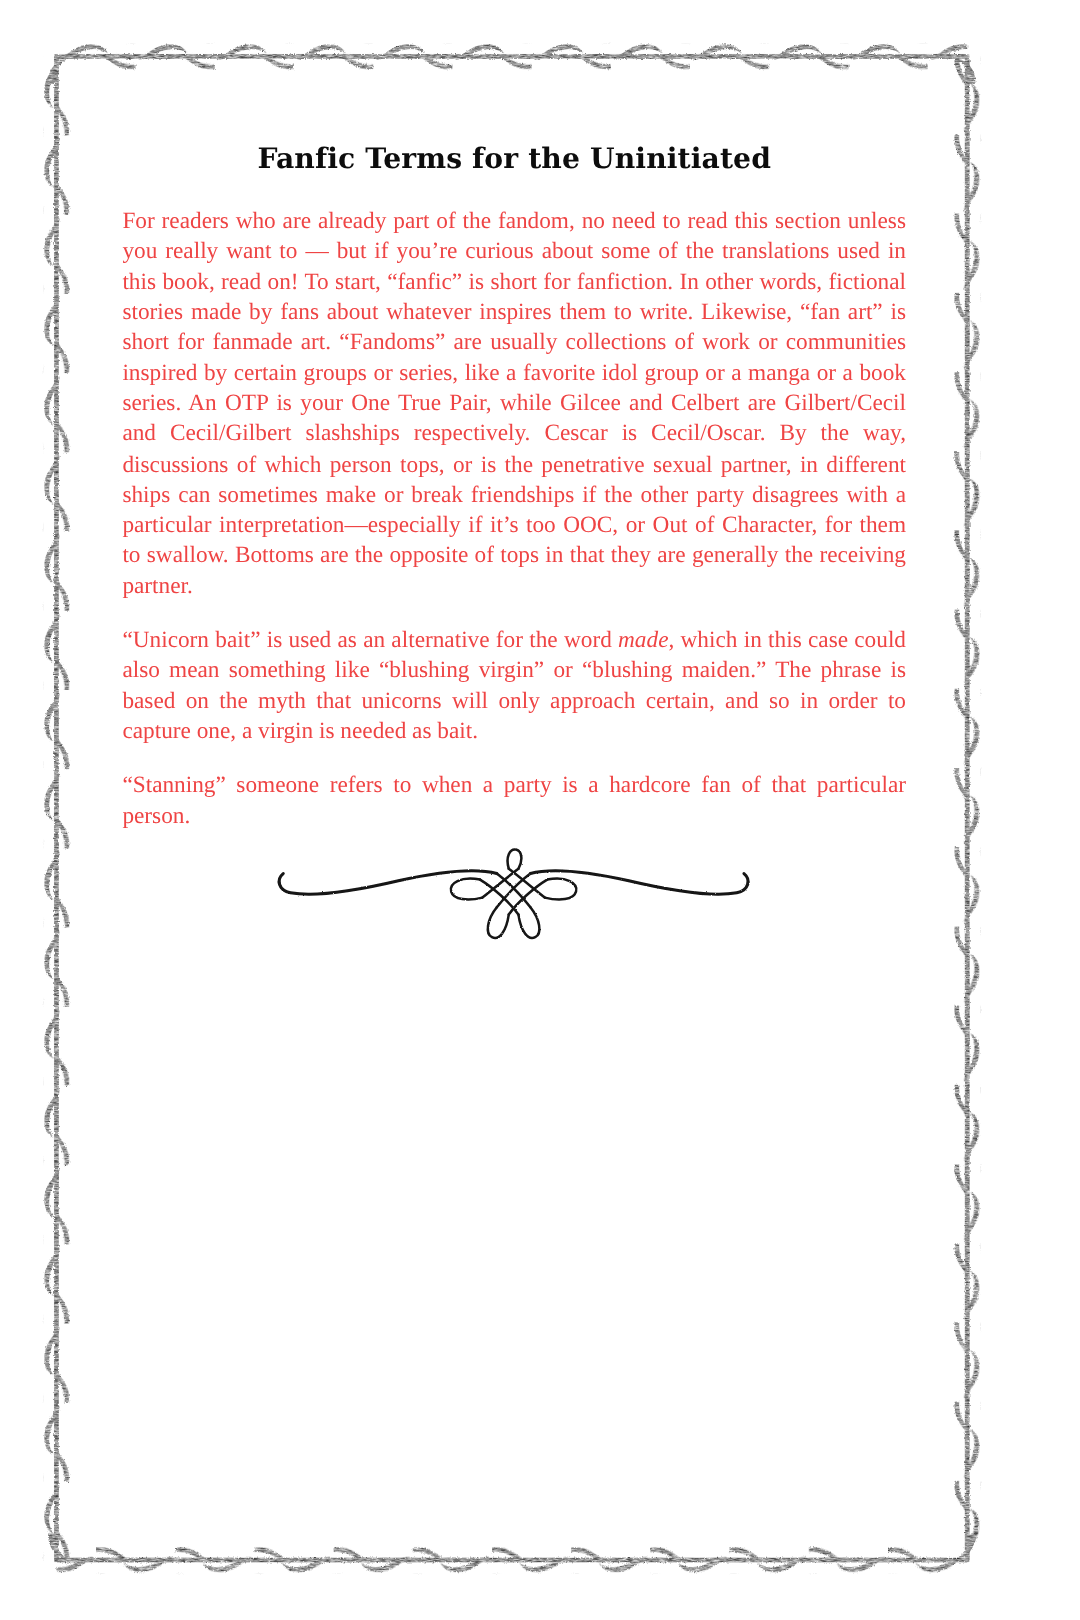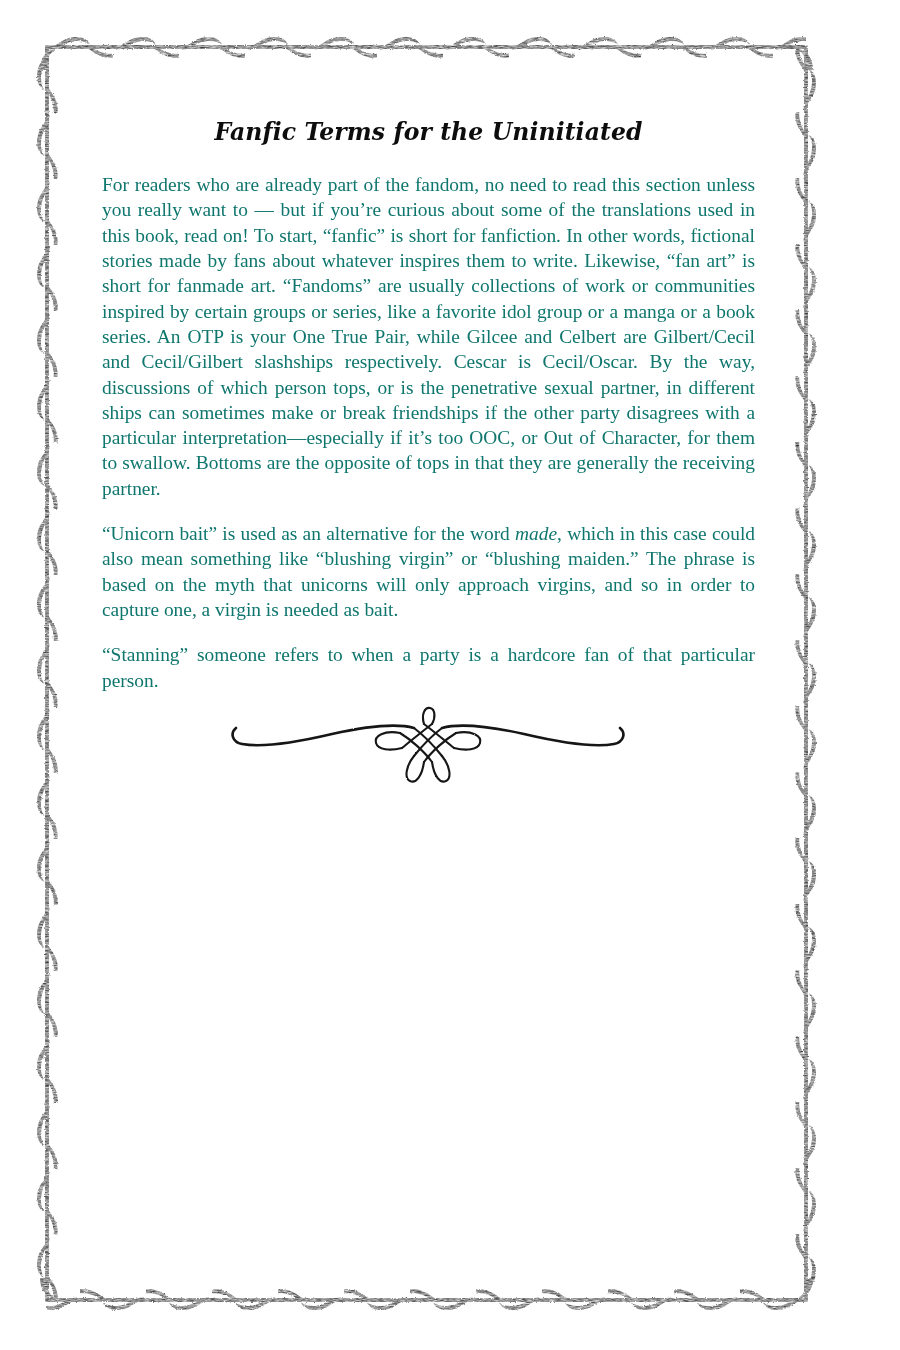--- a/index.html
+++ b/index.html
@@ -36,29 +36,28 @@
   .doc-title {
     font-family: "DejaVu Serif", "Liberation Serif", serif;
     font-weight: 700;
     font-size: 23.5px;
     line-height: 1.2;
     text-align: center;
     color: #0d0d0d;
     letter-spacing: 0.1px;
     margin: 0 0 26px 0;
     white-space: pre;
-    font-style: italic;
   }
 
   .para {
     font-size: 19.4px;
     line-height: 25.3px;
     text-align: justify;
     text-justify: inter-word;
-    color: #0f766e;
+    color: #ef4444;
     margin: 0 0 20px 0;
     hyphens: none;
   }
   .para:last-of-type { margin-bottom: 16px; }
   .para em { font-style: italic; }
 
   
   .flourish {
     position: absolute;
     left: 228px;
@@ -136,21 +135,21 @@
         <path d="M813,1278 C813,1290 807,1298 795,1300 C803,1296 807,1290 807,1278 Z" fill="#1a1a1a"></path>
       </g>
     </svg>
   </div>
 
   <div class="content">
     <h1 class="doc-title">Fanfic Terms for the Uninitiated</h1>
 
     <p class="para">For readers who are already part of the fandom, no need to read this section unless you really want to — but if you’re curious about some of the translations used in this book, read on! To start, “fanfic” is short for fanfiction. In other words, fictional stories made by fans about whatever inspires them to write. Likewise, “fan art” is short for fanmade art. “Fandoms” are usually collections of work or communities inspired by certain groups or series, like a favorite idol group or a manga or a book series. An OTP is your One True Pair, while Gilcee and Celbert are Gilbert/Cecil and Cecil/Gilbert slashships respectively. Cescar is Cecil/Oscar. By the way, discussions of which person tops, or is the penetrative sexual partner, in different ships can sometimes make or break friendships if the other party disagrees with a particular interpretation—especially if it’s too OOC, or Out of Character, for them to swallow. Bottoms are the opposite of tops in that they are generally the receiving partner.</p>
 
-    <p class="para"><span>“Unicorn bait” is used as an alternative for the word </span><em>made</em><span>, which in this case could also mean something like “blushing virgin” or “blushing maiden.” The phrase is based on the myth that unicorns will only approach virgins, and so in order to capture one, a virgin is needed as bait.</span></p>
+    <p class="para"><span>“Unicorn bait” is used as an alternative for the word </span><em>made</em><span>, which in this case could also mean something like “blushing virgin” or “blushing maiden.” The phrase is based on the myth that unicorns will only approach certain, and so in order to capture one, a virgin is needed as bait.</span></p>
 
     <p class="para">“Stanning” someone refers to when a party is a hardcore fan of that particular person.</p>
   </div>
 
   <div class="flourish">
     <svg width="400" height="92" viewBox="0 0 400 92" xmlns="http://www.w3.org/2000/svg">
       <defs>
         <filter id="inkRough2" x="-20%" y="-20%" width="140%" height="140%">
           <feTurbulence type="fractalNoise" baseFrequency="1.1 0.5" numOctaves="3" seed="3" result="n"></feTurbulence>
           <feDisplacementMap in="SourceGraphic" in2="n" scale="1.5" xChannelSelector="R" yChannelSelector="G"></feDisplacementMap>

